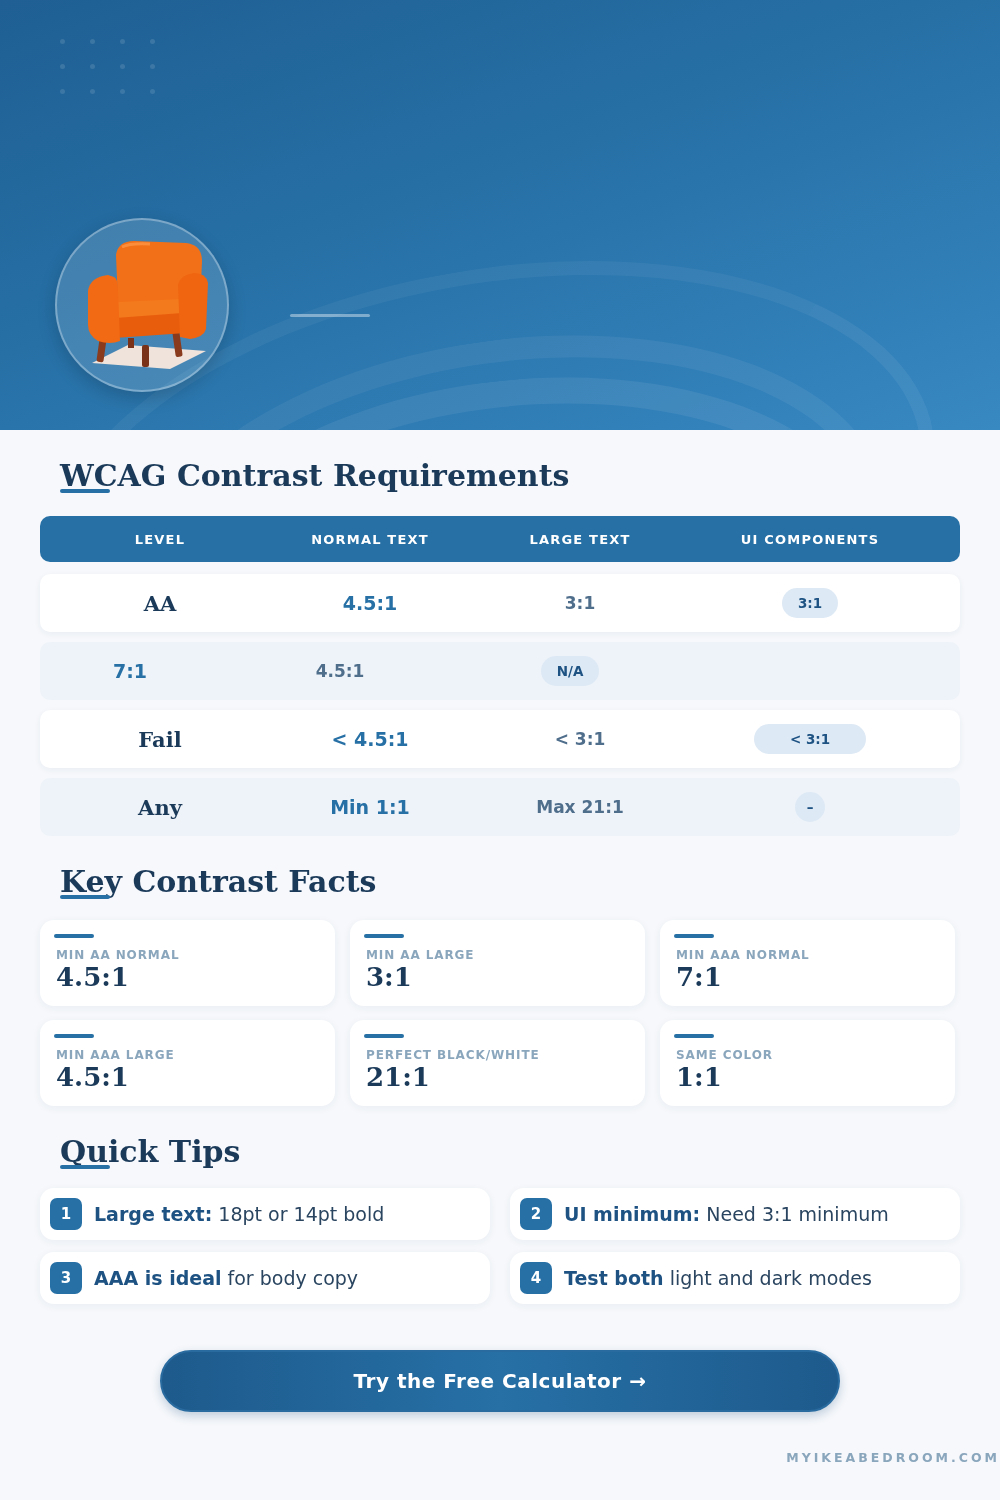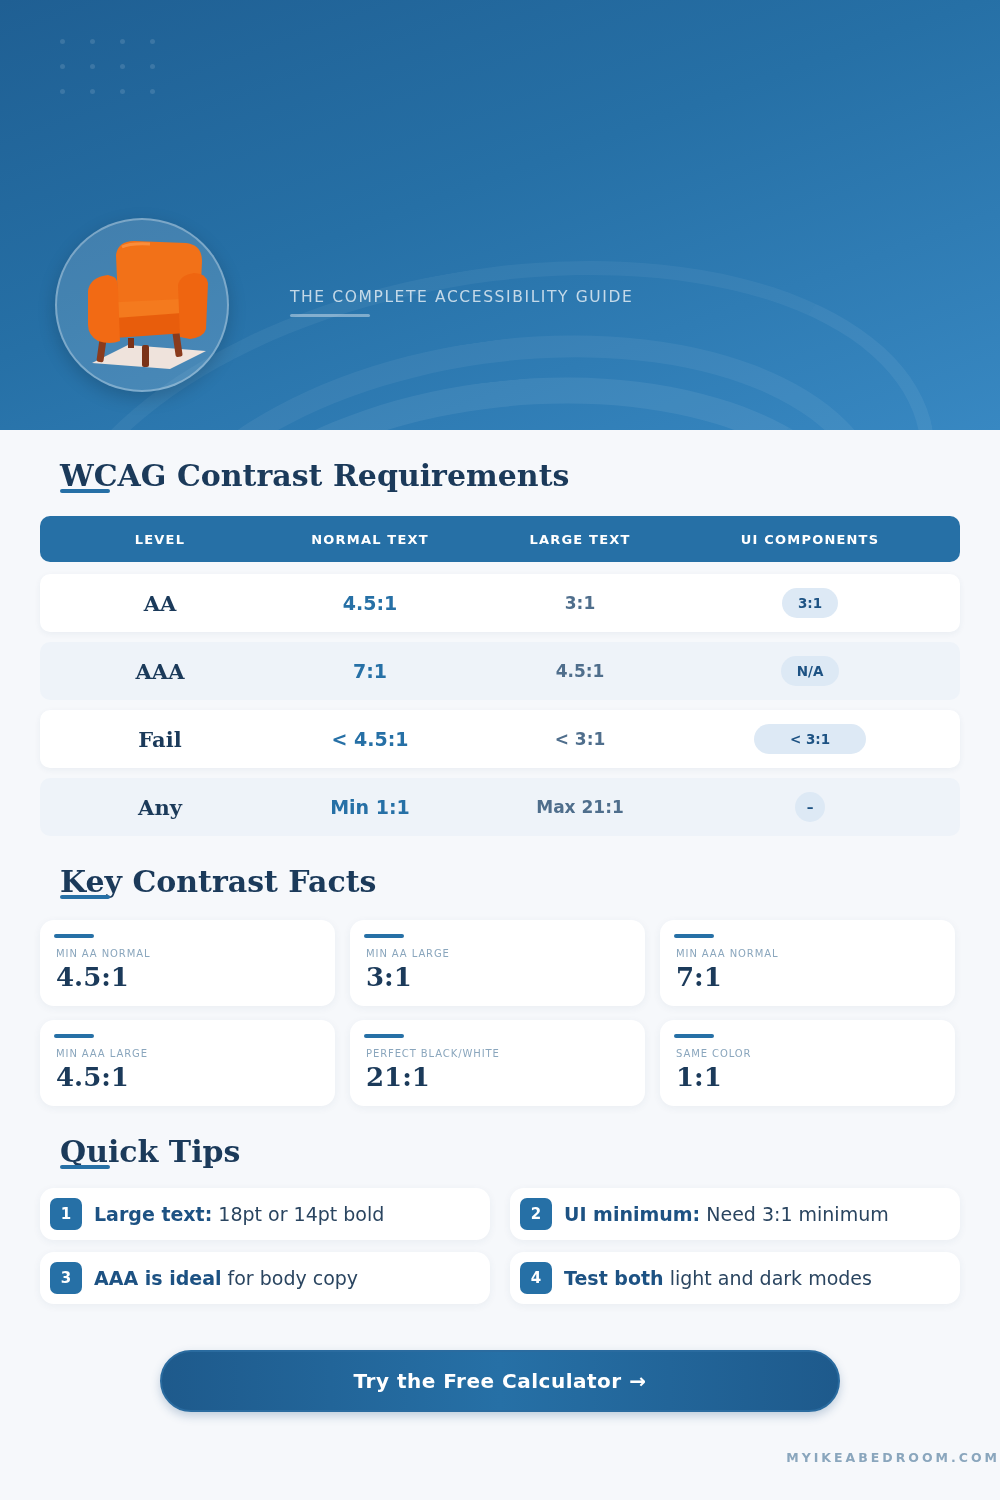--- a/index.html
+++ b/index.html
@@ -66,21 +66,21 @@
   }
   .pill.wide { padding: 0 36px; }
   .pill.small { padding: 0 12px; }
 
   
   .fact {
     position: absolute; width: 295px; height: 86px; border-radius: 14px; background: #ffffff;
     box-shadow: 0 2px 8px rgba(30,60,100,0.06);
   }
   .fact .bar { position: absolute; left: 14px; top: 14px; width: 40px; height: 4px; border-radius: 2px; background: #2670a6; }
-  .fact .lbl { position: absolute; left: 16px; top: 28px; font-size: 10px; font-weight: normal; letter-spacing: 0.9px; color: #8aa6bd; }
+  .fact .lbl { position: absolute; left: 16px; top: 28px; font-size: 12px; font-weight: bold; letter-spacing: 0.9px; color: #8aa6bd; }
   .fact .val { position: absolute; left: 16px; top: 42px; font-family: "DejaVu Serif", serif; font-weight: bold; font-size: 26px; color: #1b3a5a; }
 
   
   .tip {
     position: absolute; width: 450px; height: 52px; border-radius: 14px; background: #ffffff;
     box-shadow: 0 2px 8px rgba(30,60,100,0.06); display: flex; align-items: center;
   }
   .tip .num {
     margin-left: 10px; width: 32px; height: 32px; border-radius: 7px; background: #2670a6; color: #fff;
     font-weight: bold; font-size: 15px; text-align: center; line-height: 32px;
@@ -130,42 +130,40 @@
       <rect x="72" y="112" width="7" height="22" rx="2" fill="#7a3218"></rect>
       <rect x="58" y="105" width="6" height="10" fill="#7a3218"></rect>
       <path d="M46 22 Q48 8 64 8 L116 10 Q132 12 132 28 L130 72 L48 70 Z" fill="#f27118"></path>
       <path d="M52 14 Q60 10 80 11" stroke="#ff9a4a" stroke-width="3" fill="none" opacity="0.7"></path>
       <path d="M28 76 L112 72 L116 100 L30 106 Z" fill="#e85d0c"></path>
       <path d="M30 70 L112 66 L112 80 L32 86 Z" fill="#f47a1e"></path>
       <path d="M18 58 Q20 44 38 42 L44 44 Q48 46 48 56 L50 108 Q40 112 28 108 Q18 102 18 92 Z" fill="#f26a14"></path>
       <path d="M108 52 Q110 42 124 40 Q136 40 138 50 L136 96 Q134 104 120 106 L110 104 Z" fill="#ef6510"></path>
     </svg>
   </div>
-  <div class="hero-sub">THE COMPLETE ACCESSIBILITY GUIDE</div>
   <div class="hero-rule"></div>
 </div>
 
 <h2 class="section-title" style="top:458px">WCAG Contrast Requirements</h2>
 <div class="section-rule" style="top:489px"></div>
 
 <div class="thead">
   <div class="col c1">LEVEL</div>
   <div class="col c2">NORMAL TEXT</div>
   <div class="col c3">LARGE TEXT</div>
   <div class="col c4">UI COMPONENTS</div>
 </div>
 
 <div class="trow white" style="top:574px">
   <div class="col c1 lvl">AA</div>
   <div class="col c2 normal">4.5:1</div>
   <div class="col c3 large">3:1</div>
   <div class="col c4"><span class="pill">3:1</span></div>
 </div>
 <div class="trow tint" style="top:642px">
-  <div class="col c1 lvl">AAA</div>
   <div class="col c2 normal">7:1</div>
   <div class="col c3 large">4.5:1</div>
   <div class="col c4"><span class="pill">N/A</span></div>
 </div>
 <div class="trow white" style="top:710px">
   <div class="col c1 lvl">Fail</div>
   <div class="col c2 normal">&lt; 4.5:1</div>
   <div class="col c3 large">&lt; 3:1</div>
   <div class="col c4"><span class="pill wide">&lt; 3:1</span></div>
 </div>

